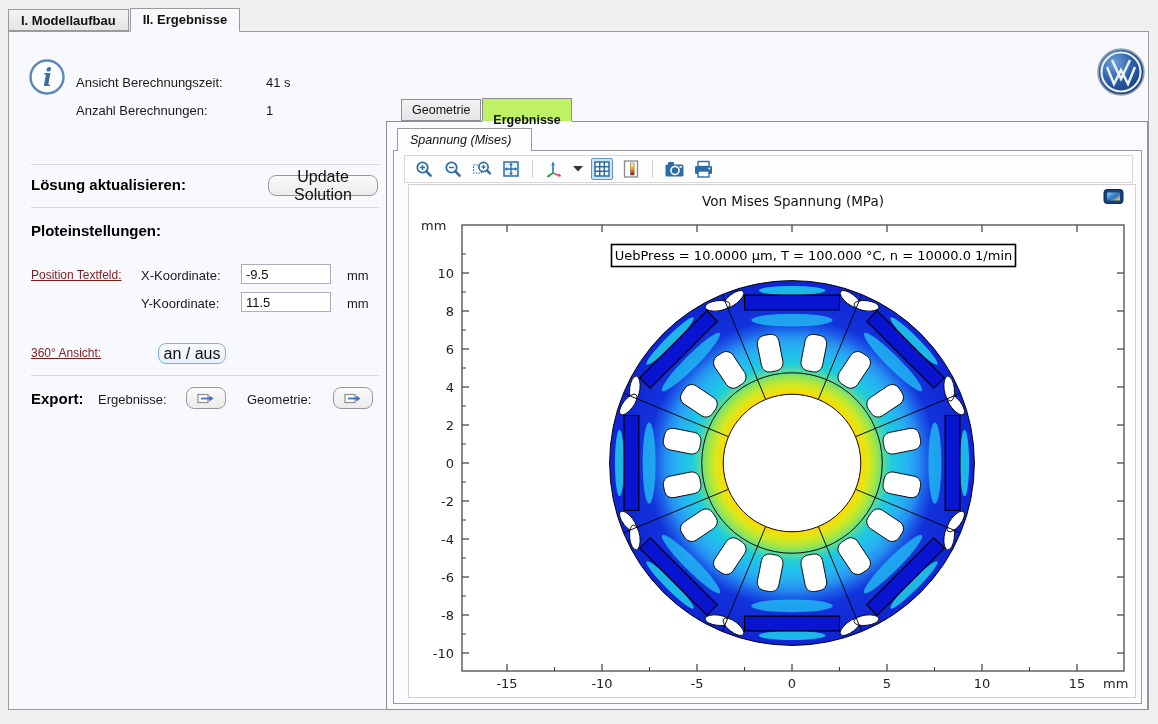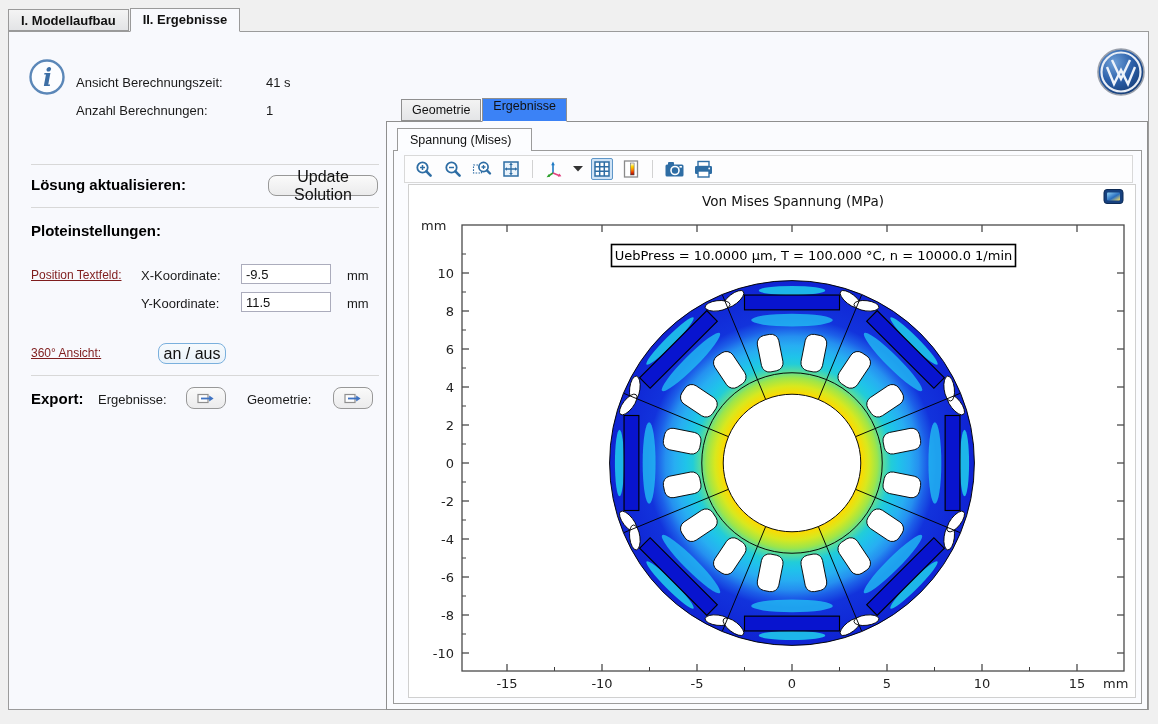--- a/index.html
+++ b/index.html
@@ -23,25 +23,25 @@
   .btn{font-family:"Liberation Sans",sans-serif;font-size:16px;color:#111;text-align:center;
     border:1px solid #989898;border-radius:8px;background:linear-gradient(#fafafa,#ebebec);
     display:flex;align-items:center;justify-content:center;cursor:default;}
   .btn.blue{border-color:#7ab0dd;background:linear-gradient(#f6fafd,#e9f2fa);}
   .tinput{border:1px solid #abacbc;background:#fff;font-family:"Liberation Sans",sans-serif;
     font-size:13px;color:#111;padding:0 4px;width:90px;height:20px;}
   
   .rtabs{position:absolute;display:flex;z-index:4;margin-left:10px;}
   .rtab{height:22px;padding:3px 10px 0 10px;font-size:12.5px;color:#111;border:1px solid #8f8f8f;
     background:linear-gradient(#f3f3f3,#e4e5e7);margin-right:1px;cursor:default;}
-  .rtab.active{background:#3b82f6;border-bottom:1px solid #fafbfe;height:24px;margin-top:-1px;padding-top:0;}
+  .rtab.active{background:#bef264;border-bottom:1px solid #fafbfe;height:24px;margin-top:-1px;padding-top:14px;font-weight:bold;}
   .panel2{position:absolute;left:377px;top:89px;width:762px;height:589px;background:#fafbfe;
     border:1px solid #8f8f8f;}
   .subtab{position:absolute;left:10px;top:6px;height:23px;padding:4px 20px 0 12px;font-size:12.5px;
-    color:#111;border:1px solid #9b9b9b;border-bottom:none;background:#fcfdff;z-index:3;}
+    color:#111;border:1px solid #9b9b9b;border-bottom:none;background:#fcfdff;z-index:3;font-style:italic;}
   .subpanel{position:absolute;left:6px;top:28px;width:749px;height:554px;background:#fbfcff;
     border:1px solid #9b9b9b;}
   .toolbar{position:absolute;left:10px;top:4px;width:729px;height:28px;border:1px solid #d9d9d9;
     background:#fdfdfe;display:flex;align-items:center;padding-left:8px;gap:7px;}
   .tbtn{width:22px;height:22px;display:flex;align-items:center;justify-content:center;cursor:default;}
   .tbtn.active{border:1px solid #5e96c8;background:#cfe3f6;border-radius:2px;}
   .tsep{width:1px;height:18px;background:#d2d2d2;margin:0 3px;}
   .plot-area{position:absolute;left:14px;top:33px;width:728px;height:514px;background:#ffffff;
     border:1px solid #d0d0d0;}
   .corner-icon{position:absolute;right:10px;top:3px;}

